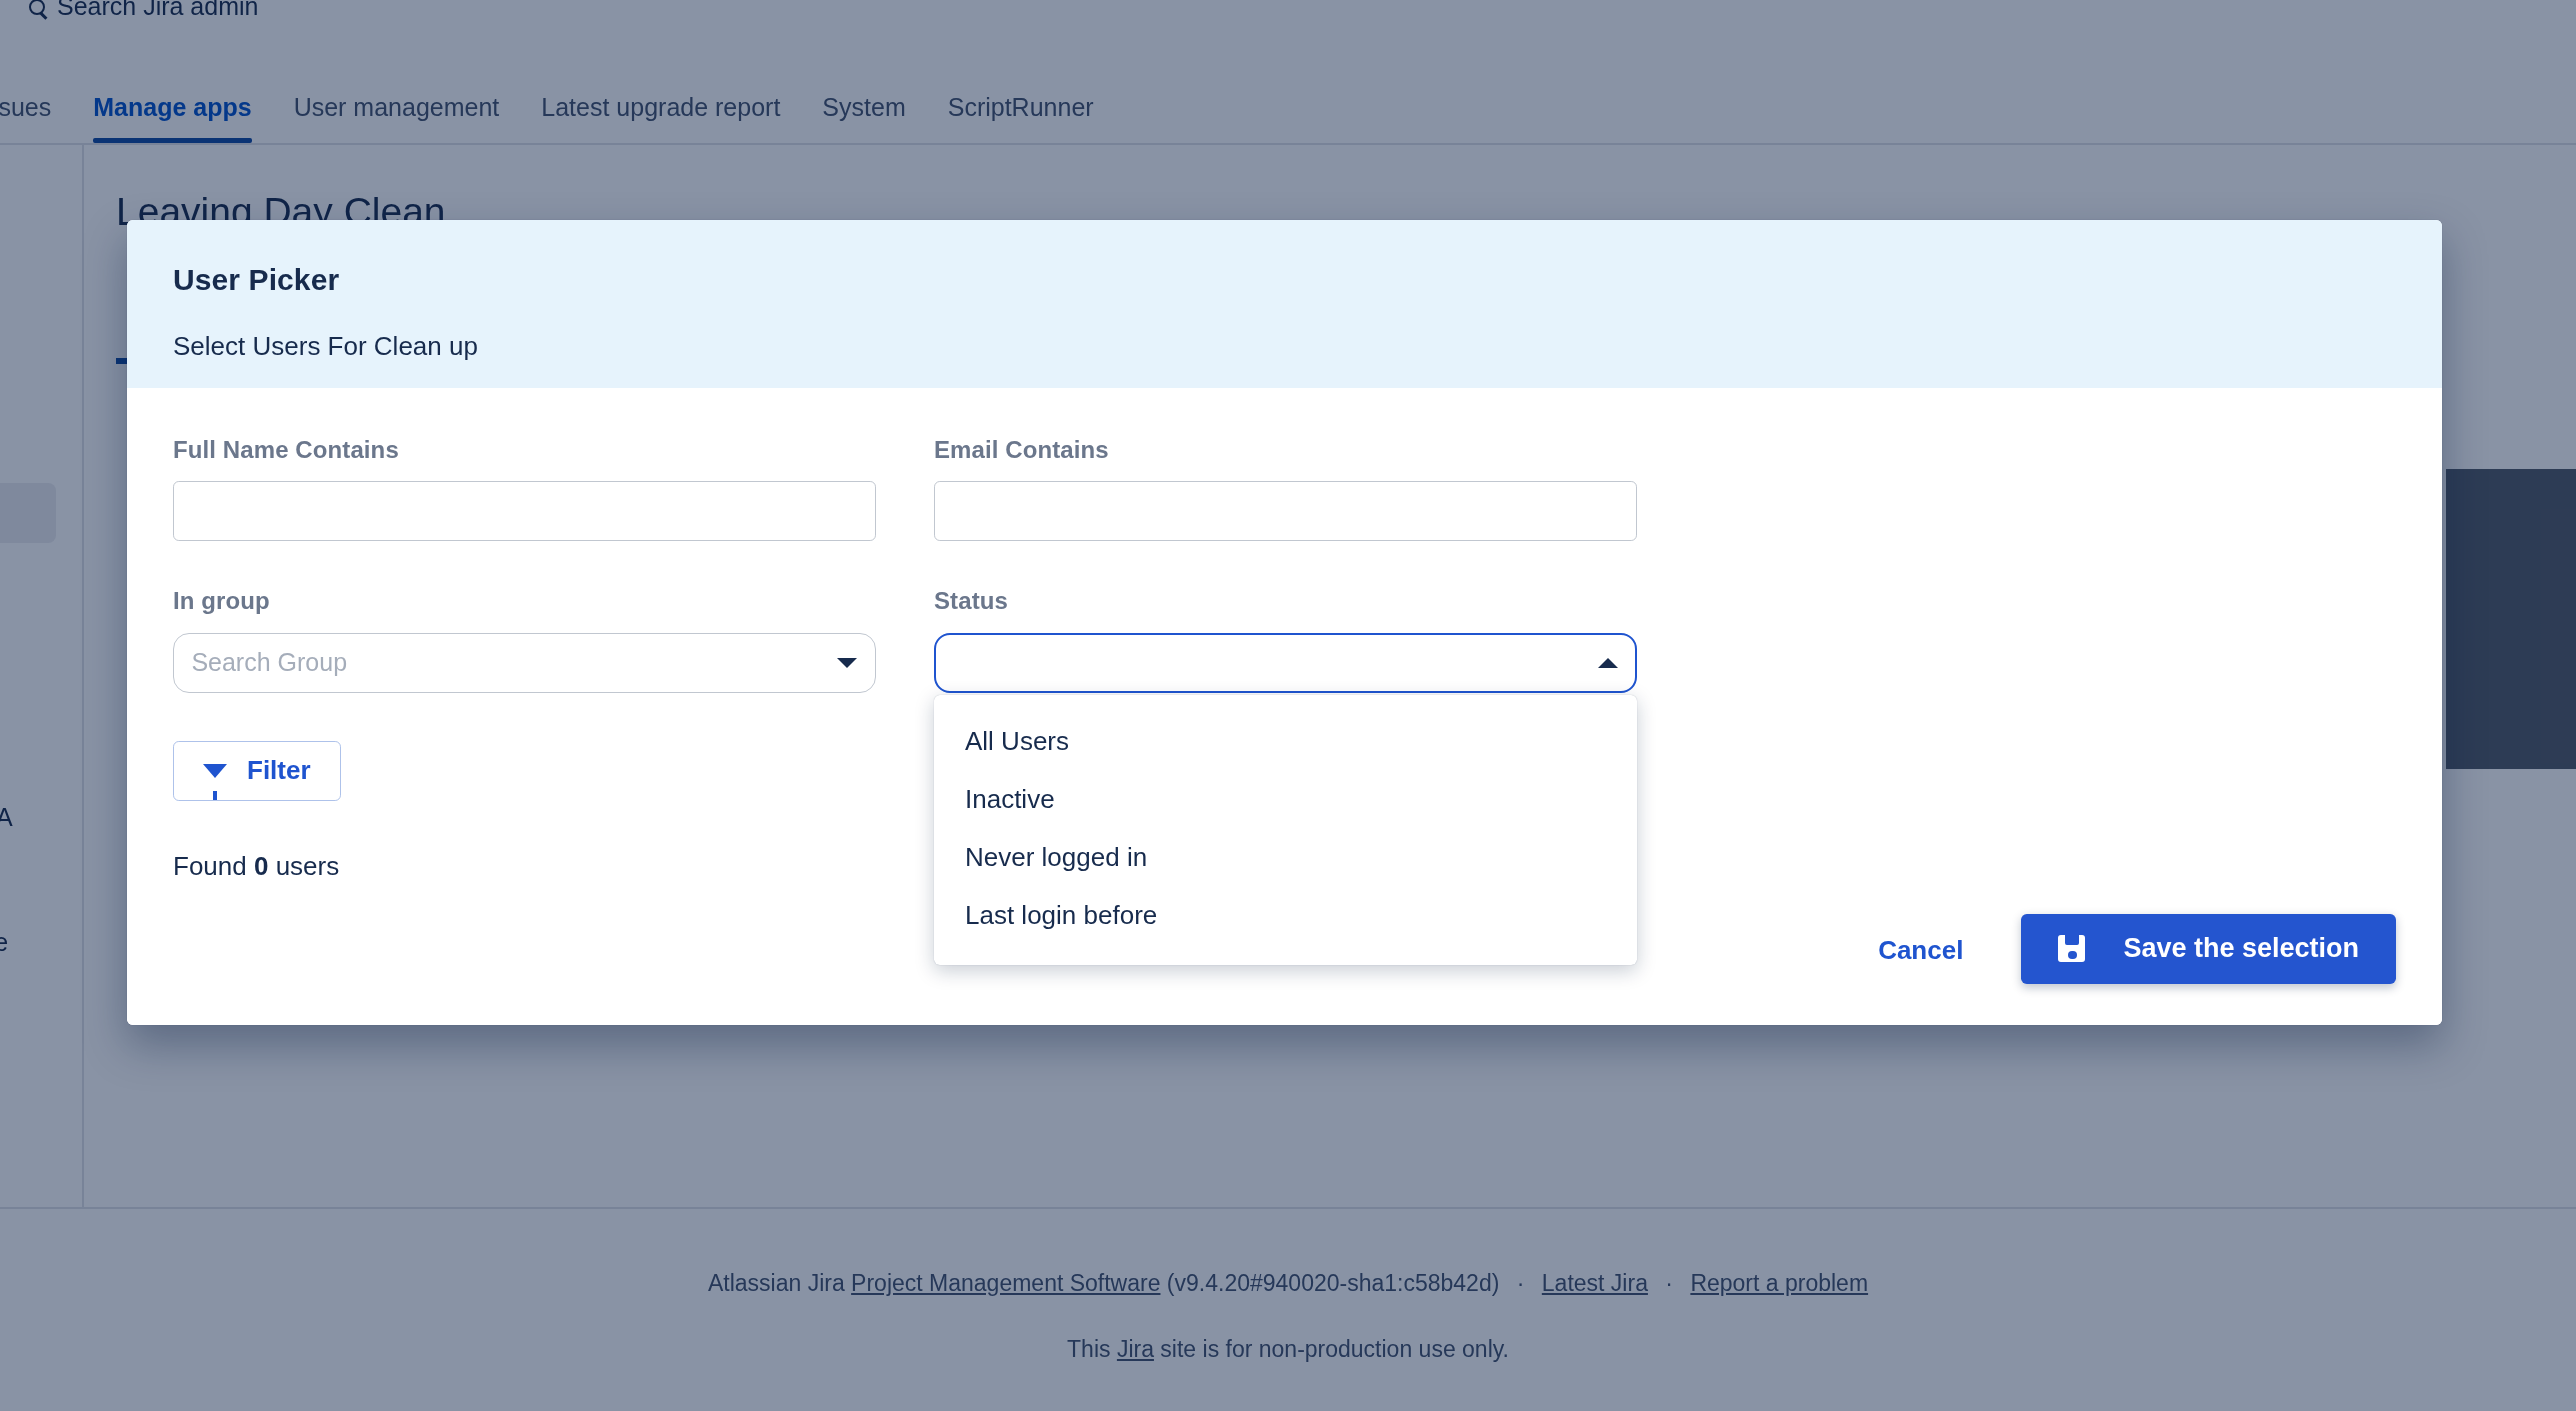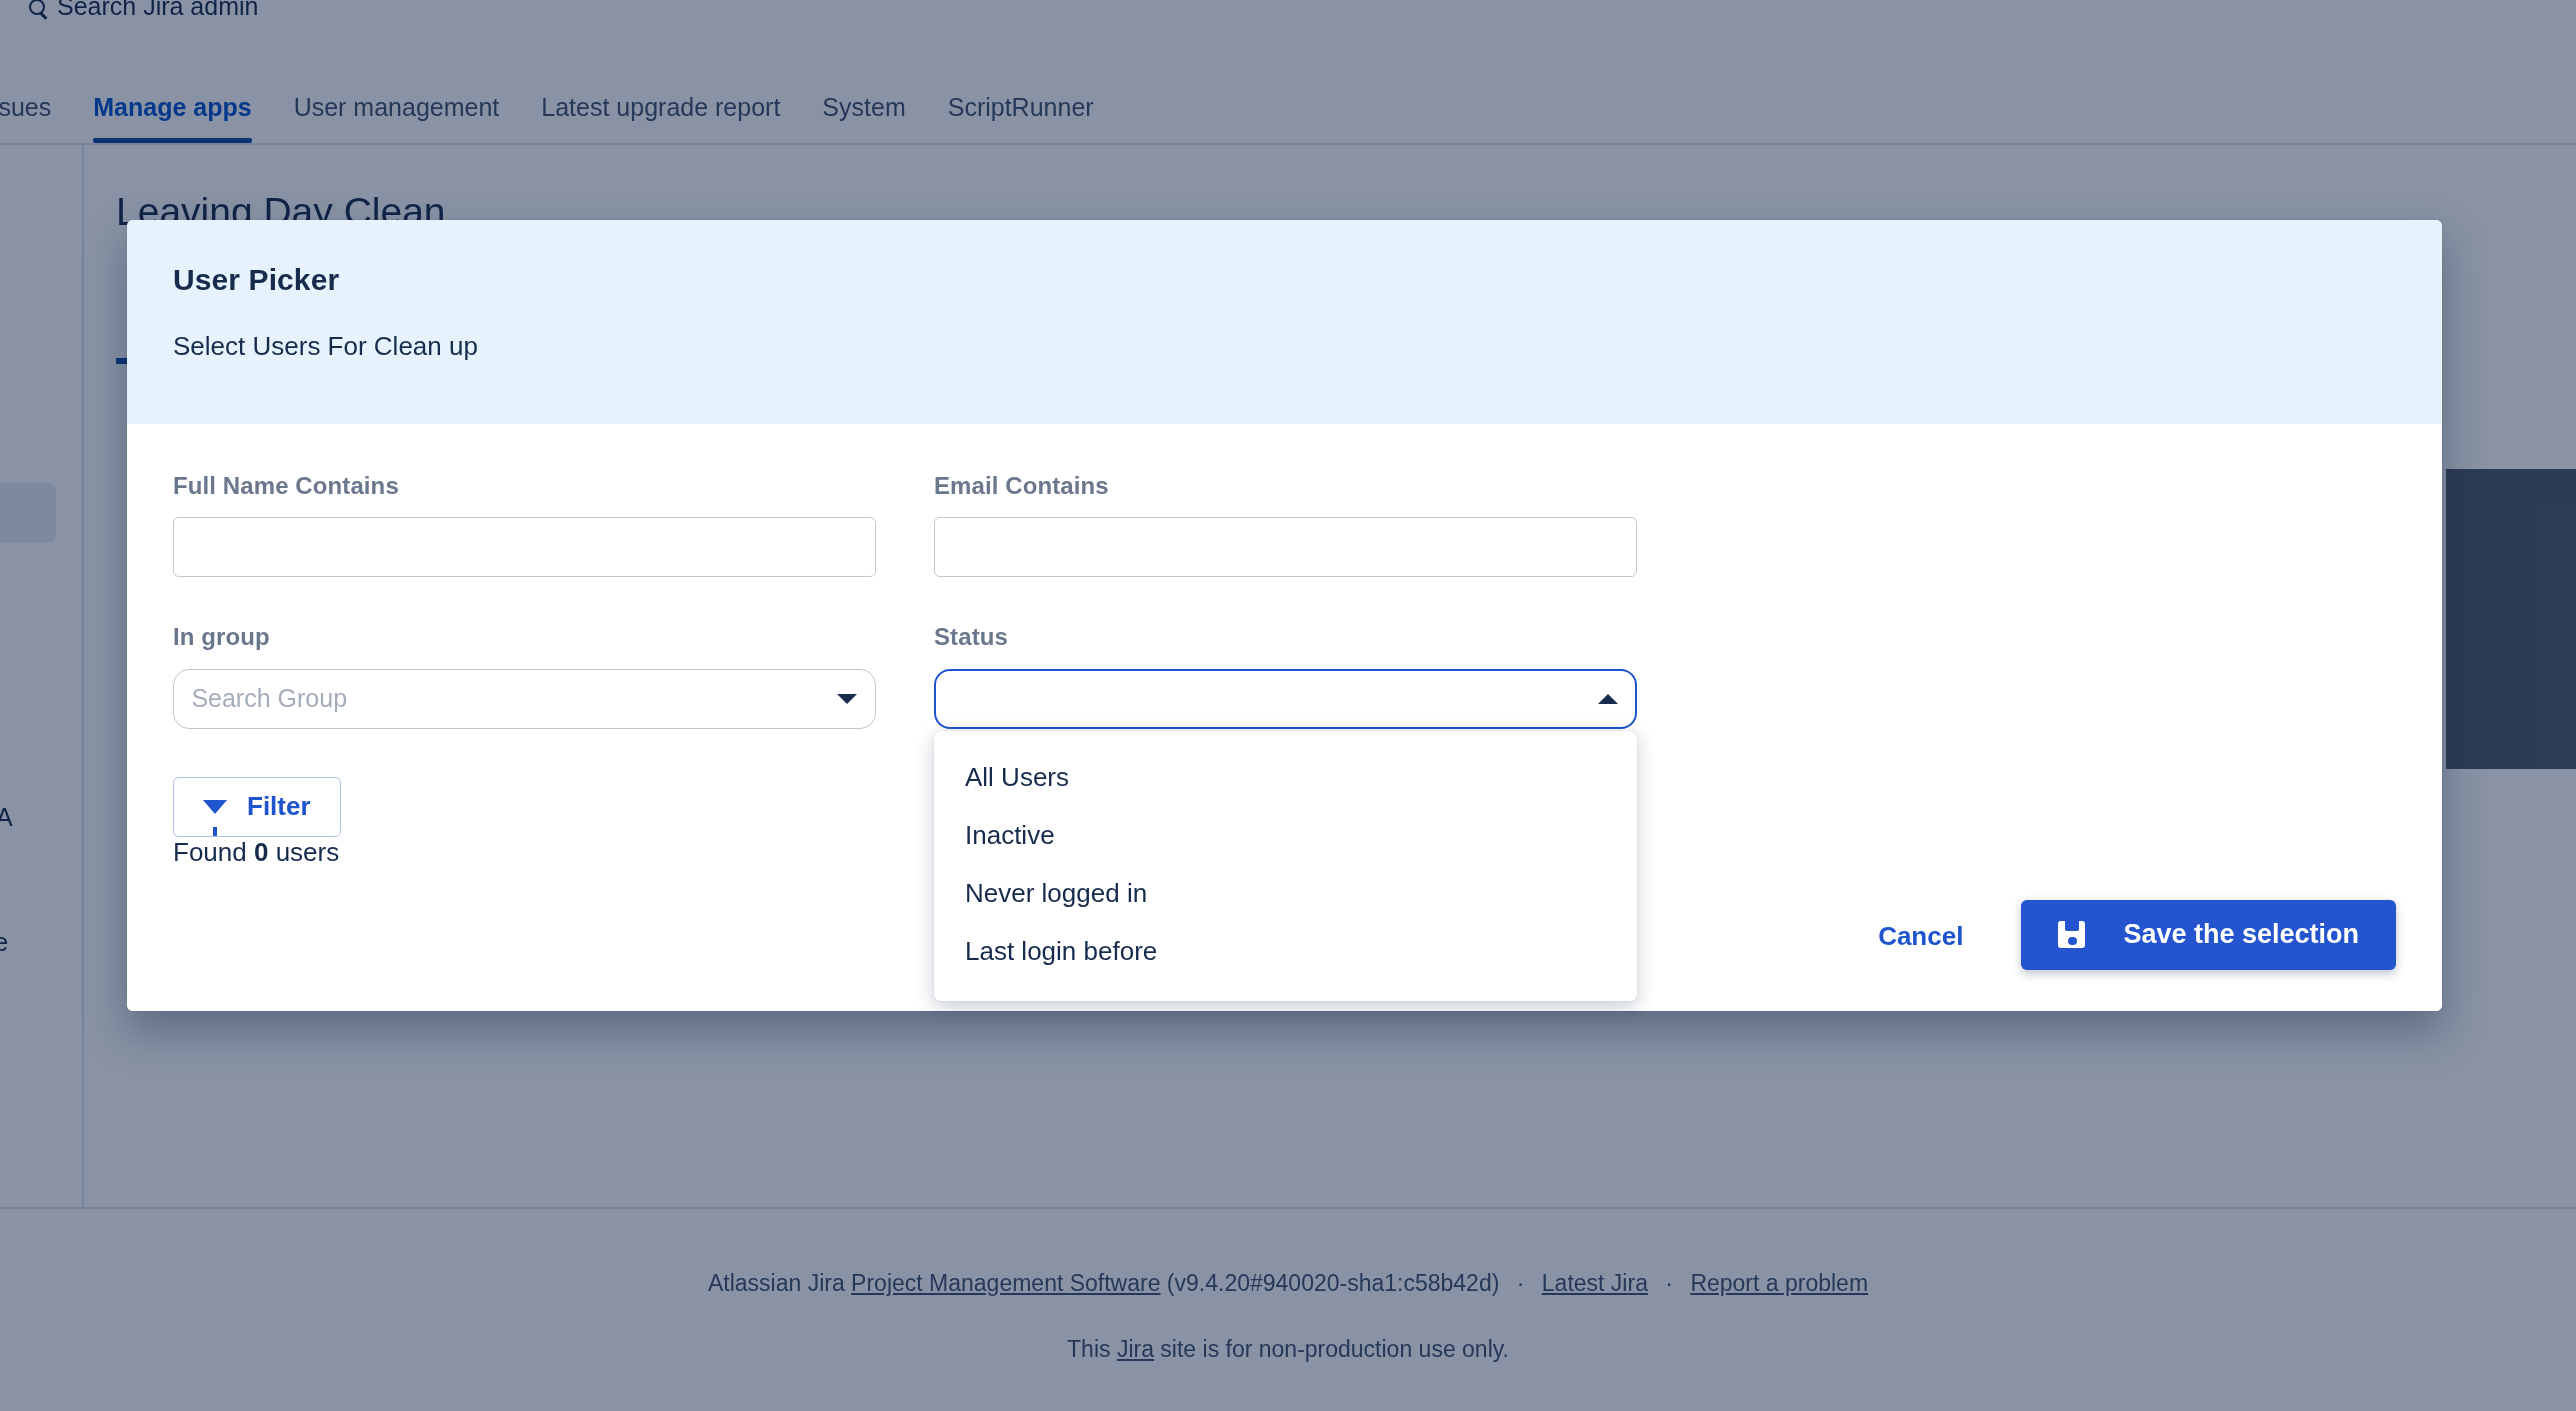--- a/index.html
+++ b/index.html
@@ -177,21 +177,21 @@
     background: #ffffff;
     border-radius: 5.8px;
     box-shadow: 0 19.3px 43px rgba(9,30,66,0.35), 0 0 1px rgba(9,30,66,0.31);
     overflow: visible;
   }
 
   .modal-header {
     background: #e6f3fc;
     border-radius: 5.8px 5.8px 0 0;
     padding: 43px 46px 50px 46px;
-    height: 204px;
+    height: 168px;
   }
   .modal-title {
     font-size: 30px;
     font-weight: bold;
     color: #172b4d;
     letter-spacing: 0.1px;
   }
   .modal-subtitle {
     font-size: 26px;
     color: #172b4d;
@@ -309,20 +309,21 @@
   }
   .funnel::after {
     content: "";
     position: absolute;
     left: -1.9px; top: 13.5px;
     width: 3.9px; height: 8.7px;
     background: #1f54cf;
   }
 
   .found-text {
+    margin-top: 50px;
     font-size: 26px;
     color: #172b4d;
   }
   .found-text b { font-weight: bold; }
 
   .modal-footer {
     padding: 0 46px 41px 46px;
     height: 143px;
     display: flex;
     align-items: flex-end;

